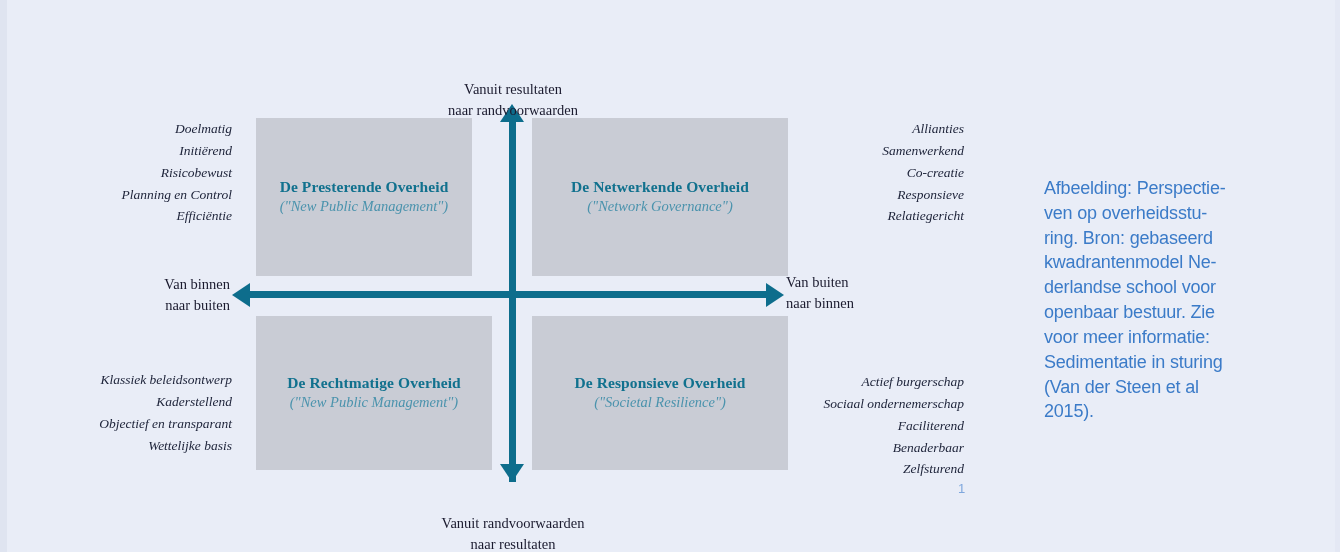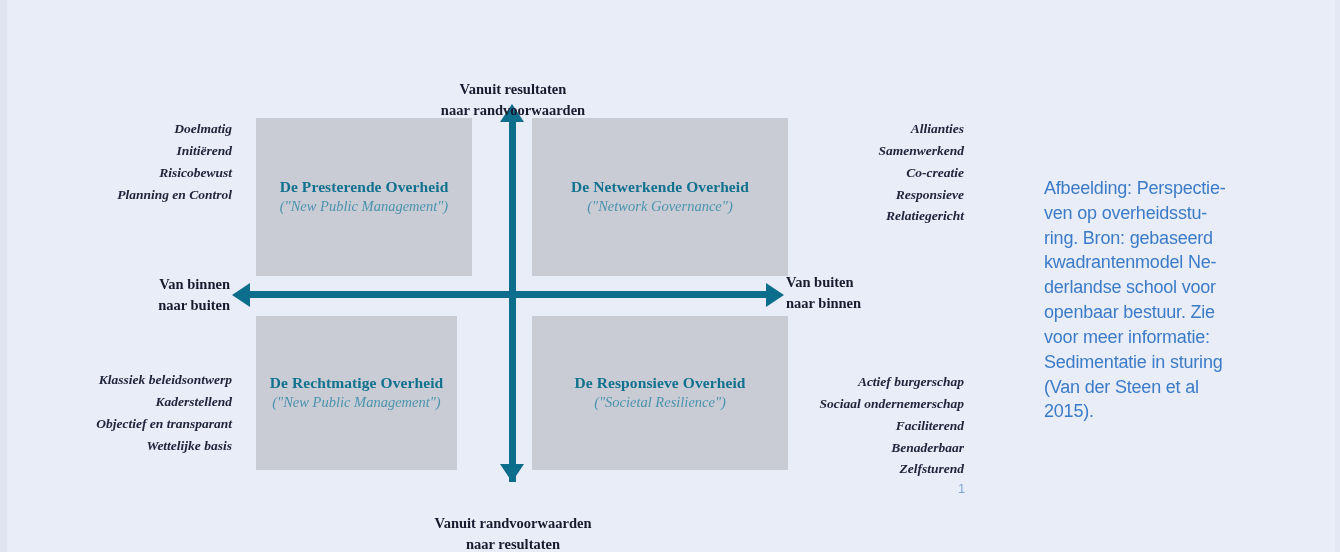--- a/index.html
+++ b/index.html
@@ -39,21 +39,21 @@
   .quad-box {
     position: absolute;
     background: #c9ccd5;
     display: flex;
     flex-direction: column;
     align-items: center;
     justify-content: center;
   }
   #quad-tl { left: 256px; top: 118px;  width: 216px; height: 158px; }
   #quad-tr { left: 532px; top: 118px;  width: 256px; height: 158px; }
-  #quad-bl { left: 256px; top: 316px;  width: 201px; height: 154px; }
+  #quad-bl { left: 256px; top: 316px;  width: 236px; height: 154px; }
   #quad-br { left: 532px; top: 316px;  width: 256px; height: 154px; }
 
   .quad-title {
     font-family: "Liberation Serif", serif;
     font-weight: bold;
     font-size: 15.5px;
     color: #11718e;
     letter-spacing: .1px;
     white-space: nowrap;
     line-height: 1.25;
@@ -111,21 +111,21 @@
     left: 766px; top: 283px;
     border-top: 12px solid transparent;
     border-bottom: 12px solid transparent;
     border-left: 18px solid #0d6d8c;
   }
 
   
   .axis-label {
     position: absolute;
     font-family: "Liberation Serif", serif;
-    font-weight: bold;
+    font-weight: normal;
     font-size: 14.5px;
     color: #1a1a2e;
     line-height: 1.45;
     white-space: nowrap;
   }
   #label-top {
     left: 383px; top: 79px;
     width: 260px;
     text-align: center;
   }
@@ -148,21 +148,20 @@
 
   
   .kw-list {
     position: absolute;
     font-family: "Liberation Serif", serif;
     font-style: italic;
     font-size: 13.5px;
     color: #20263c;
     line-height: 1.62;
     white-space: nowrap;
-    font-weight: bold;
   }
   #kw-tl { left: 20px;  top: 118px; width: 212px; text-align: right; }
   #kw-tr { left: 796px; top: 118px; width: 168px; text-align: right; }
   #kw-bl { left: 16px;  top: 369px; width: 216px; text-align: right; }
   #kw-br { left: 770px; top: 371px; width: 194px; text-align: right; }
 
   
   #caption {
     position: absolute;
     left: 1044px;
@@ -238,20 +237,21 @@
   <div class="axis-label" id="label-right">
     <div>Van buiten</div>
     <div>naar binnen</div>
   </div>
 
   <div class="kw-list" id="kw-tl">
       <div>Doelmatig</div>
       <div>Initiërend</div>
       <div>Risicobewust</div>
       <div>Planning en Control</div>
+      <div>Efficiëntie</div>
     </div>
   <div class="kw-list" id="kw-tr">
       <div>Allianties</div>
       <div>Samenwerkend</div>
       <div>Co-creatie</div>
       <div>Responsieve</div>
       <div>Relatiegericht</div>
     </div>
   <div class="kw-list" id="kw-bl">
       <div>Klassiek beleidsontwerp</div>

